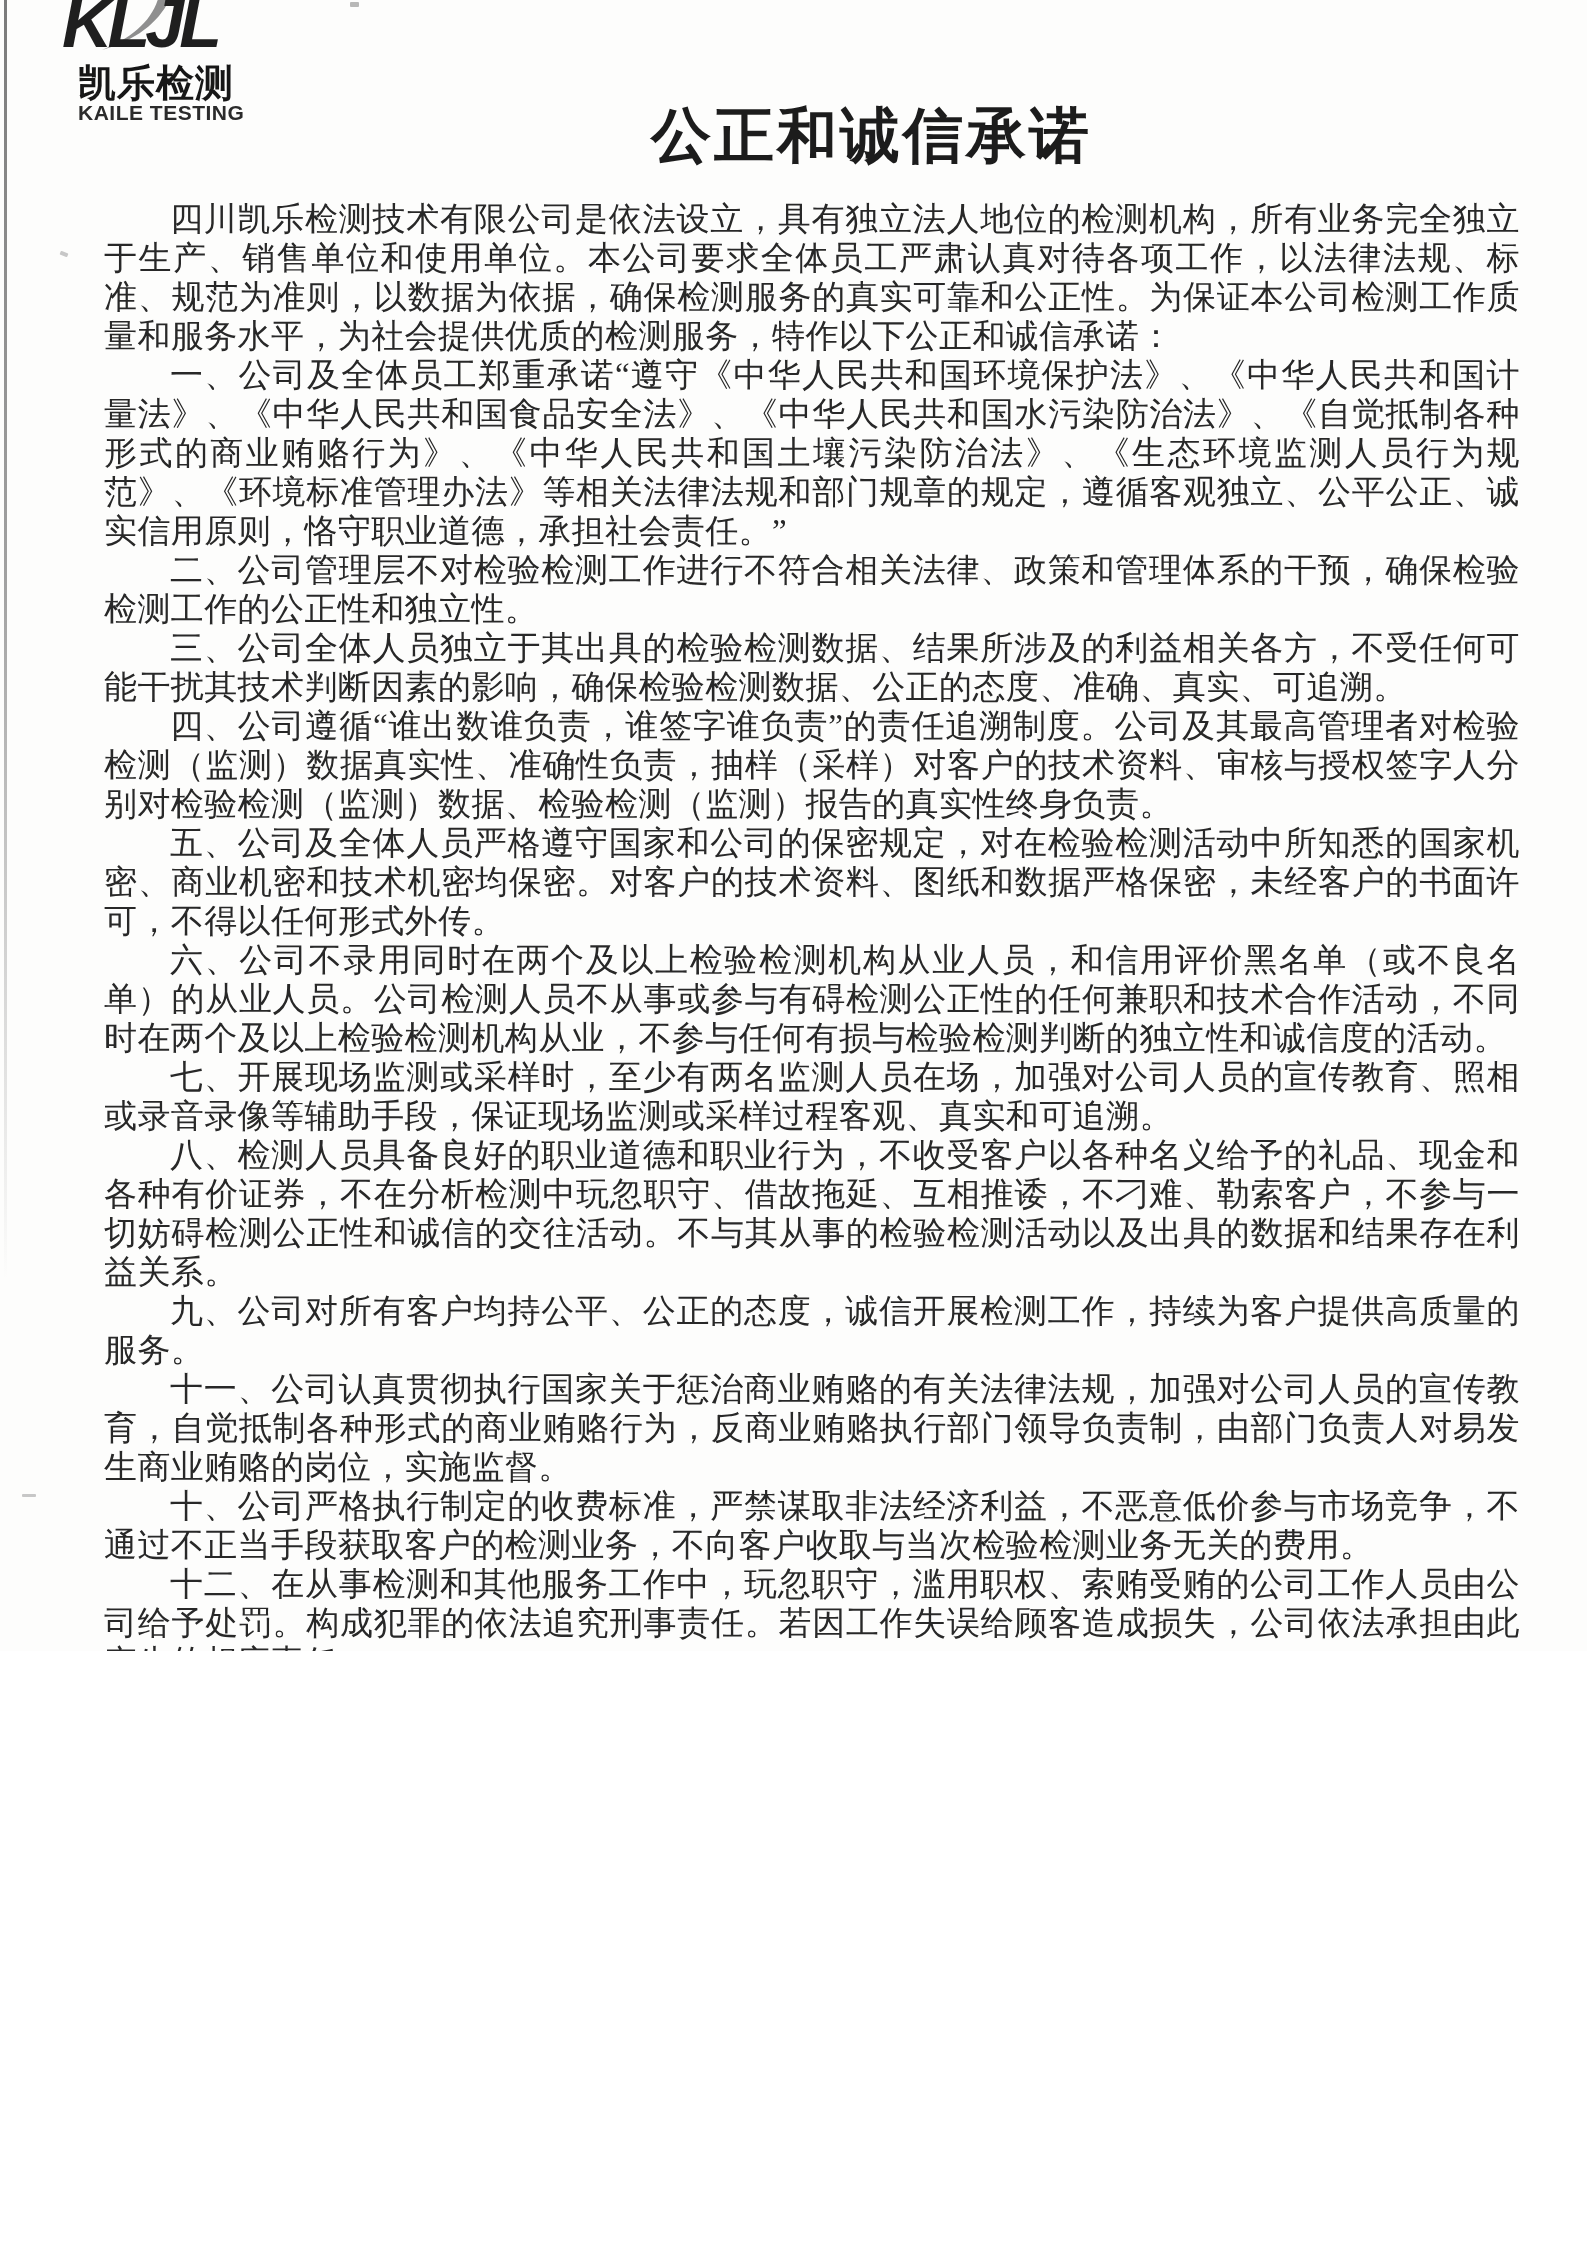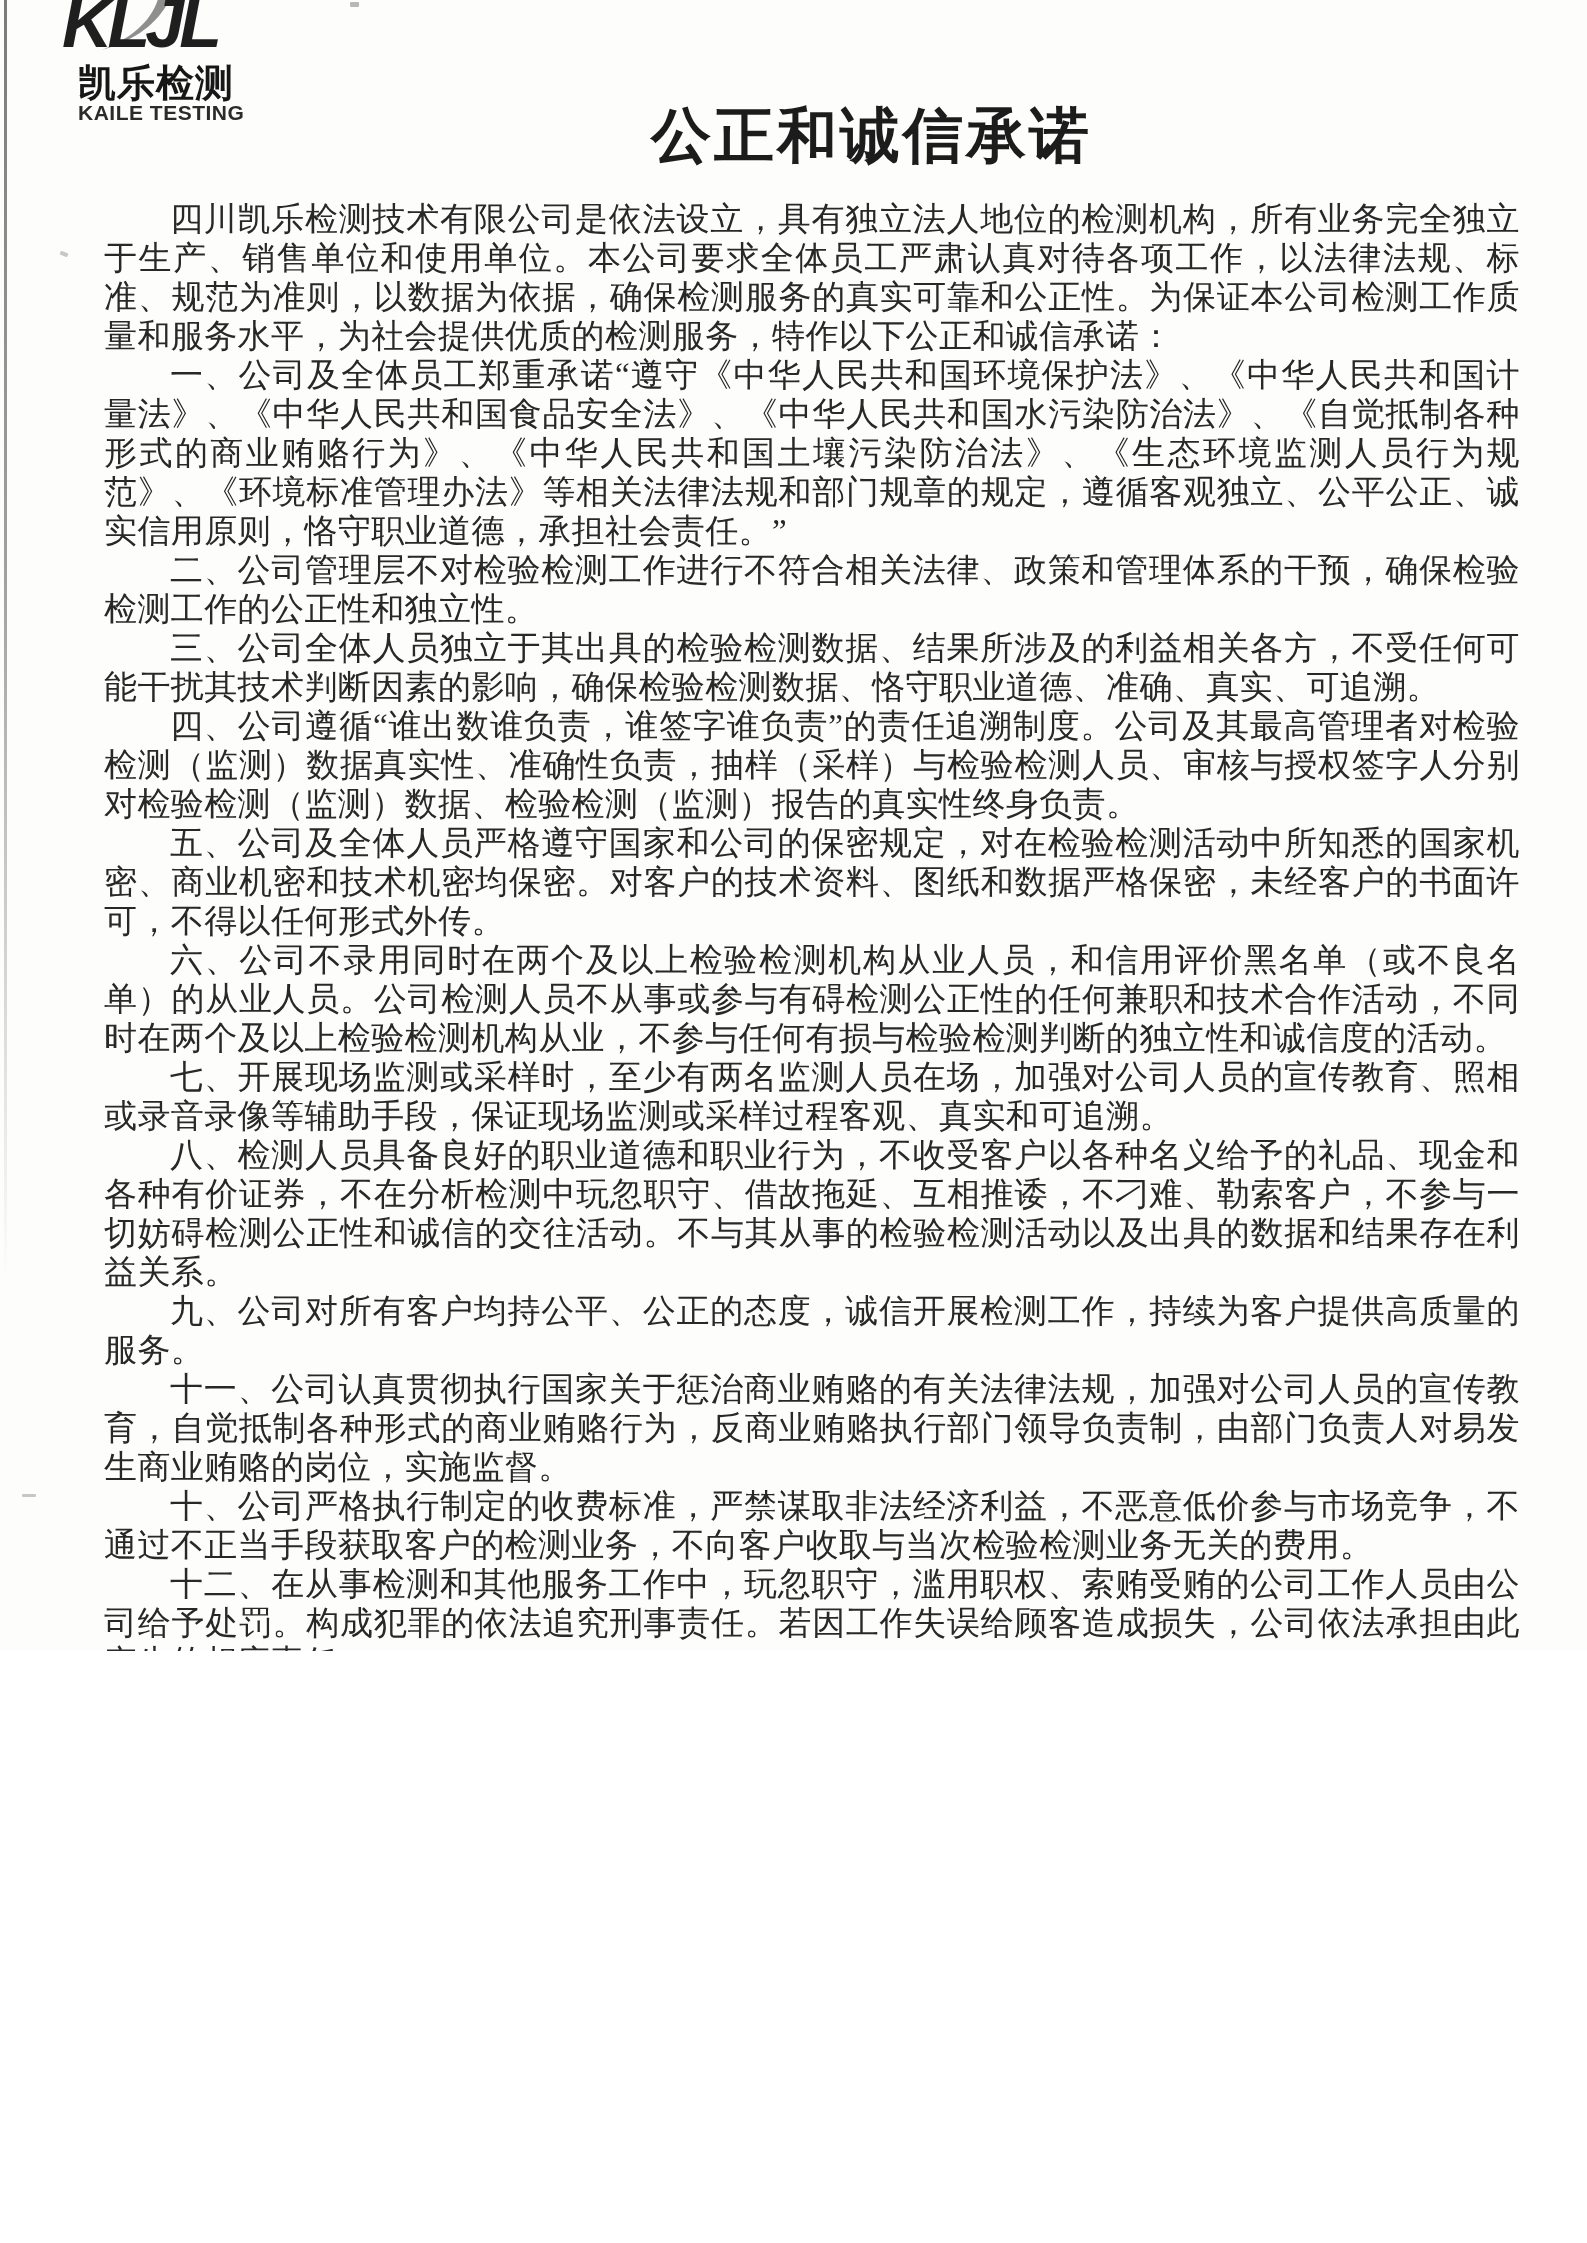--- a/index.html
+++ b/index.html
@@ -78,22 +78,22 @@
       <text x="20" y="146" font-family="Liberation Sans, sans-serif" font-size="21" font-weight="bold" letter-spacing="0.5" fill="#2b2b2b">KAILE TESTING</text>
     </svg>
   </div>
 
   <h1 class="title">公正和诚信承诺</h1>
 
   <div class="body">
     <p>四川凯乐检测技术有限公司是依法设立，具有独立法人地位的检测机构，所有业务完全独立于生产、销售单位和使用单位。本公司要求全体员工严肃认真对待各项工作，以法律法规、标准、规范为准则，以数据为依据，确保检测服务的真实可靠和公正性。为保证本公司检测工作质量和服务水平，为社会提供优质的检测服务，特作以下公正和诚信承诺：</p>
     <p>一、公司及全体员工郑重承诺“遵守《中华人民共和国环境保护法》、《中华人民共和国计量法》、《中华人民共和国食品安全法》、《中华人民共和国水污染防治法》、《自觉抵制各种形式的商业贿赂行为》、《中华人民共和国土壤污染防治法》、《生态环境监测人员行为规范》、《环境标准管理办法》等相关法律法规和部门规章的规定，遵循客观独立、公平公正、诚实信用原则，恪守职业道德，承担社会责任。”</p>
     <p>二、公司管理层不对检验检测工作进行不符合相关法律、政策和管理体系的干预，确保检验检测工作的公正性和独立性。</p>
-    <p>三、公司全体人员独立于其出具的检验检测数据、结果所涉及的利益相关各方，不受任何可能干扰其技术判断因素的影响，确保检验检测数据、恪守职业道德、准确、真实、可追溯。</p>
-    <p>四、公司遵循“谁出数谁负责，谁签字谁负责”的责任追溯制度。公司及其最高管理者对检验检测（监测）数据真实性、准确性负责，抽样（采样）与检验检测人员、审核与授权签字人分别对检验检测（监测）数据、检验检测（监测）报告的真实性终身负责。</p>
+    <p>三、公司全体人员独立于其出具的检验检测数据、结果所涉及的利益相关各方，不受任何可能干扰其技术判断因素的影响，确保检验检测数据、公正的态度、准确、真实、可追溯。</p>
+    <p>四、公司遵循“谁出数谁负责，谁签字谁负责”的责任追溯制度。公司及其最高管理者对检验检测（监测）数据真实性、准确性负责，抽样（采样）对客户的技术资料、审核与授权签字人分别对检验检测（监测）数据、检验检测（监测）报告的真实性终身负责。</p>
     <p>五、公司及全体人员严格遵守国家和公司的保密规定，对在检验检测活动中所知悉的国家机密、商业机密和技术机密均保密。对客户的技术资料、图纸和数据严格保密，未经客户的书面许可，不得以任何形式外传。</p>
     <p>六、公司不录用同时在两个及以上检验检测机构从业人员，和信用评价黑名单（或不良名单）的从业人员。公司检测人员不从事或参与有碍检测公正性的任何兼职和技术合作活动，不同时在两个及以上检验检测机构从业，不参与任何有损与检验检测判断的独立性和诚信度的活动。</p>
     <p>七、开展现场监测或采样时，至少有两名监测人员在场，加强对公司人员的宣传教育、照相或录音录像等辅助手段，保证现场监测或采样过程客观、真实和可追溯。</p>
     <p>八、检测人员具备良好的职业道德和职业行为，不收受客户以各种名义给予的礼品、现金和各种有价证券，不在分析检测中玩忽职守、借故拖延、互相推诿，不刁难、勒索客户，不参与一切妨碍检测公正性和诚信的交往活动。不与其从事的检验检测活动以及出具的数据和结果存在利益关系。</p>
     <p>九、公司对所有客户均持公平、公正的态度，诚信开展检测工作，持续为客户提供高质量的服务。</p>
     <p>十一、公司认真贯彻执行国家关于惩治商业贿赂的有关法律法规，加强对公司人员的宣传教育，自觉抵制各种形式的商业贿赂行为，反商业贿赂执行部门领导负责制，由部门负责人对易发生商业贿赂的岗位，实施监督。</p>
     <p>十、公司严格执行制定的收费标准，严禁谋取非法经济利益，不恶意低价参与市场竞争，不通过不正当手段获取客户的检测业务，不向客户收取与当次检验检测业务无关的费用。</p>
     <p>十二、在从事检测和其他服务工作中，玩忽职守，滥用职权、索贿受贿的公司工作人员由公司给予处罚。构成犯罪的依法追究刑事责任。若因工作失误给顾客造成损失，公司依法承担由此产生的相应责任。</p>
     <p>十四、公司最高管理者应对自觉维护公司信誉，坚持原则，忠于职守，维护检测工作公正和诚信承诺声明的人和事给予表扬和奖励；对违反公正和诚信承诺的人和事，视情节严重程度给予批评教育、警告或直至辞退的处分。</p>
     <p>公司诚恳接受来自社会各方面的监督和投诉，公司投诉电话：（028）87914404。</p>

